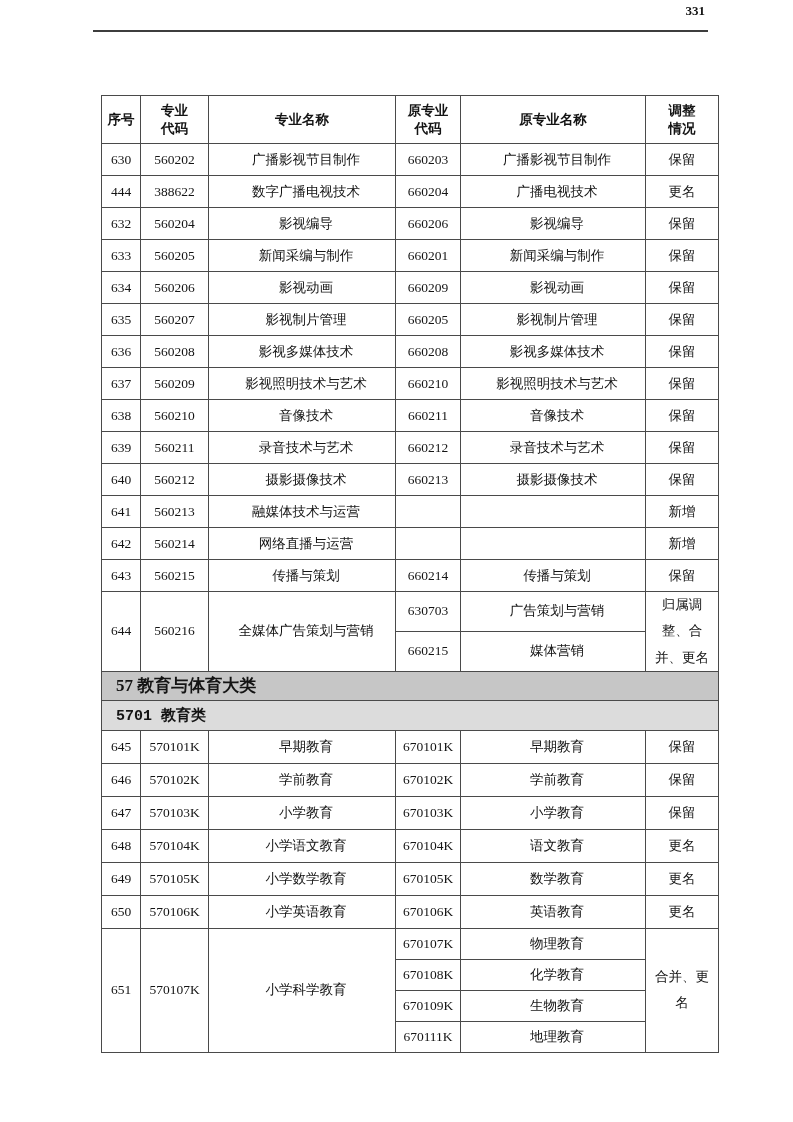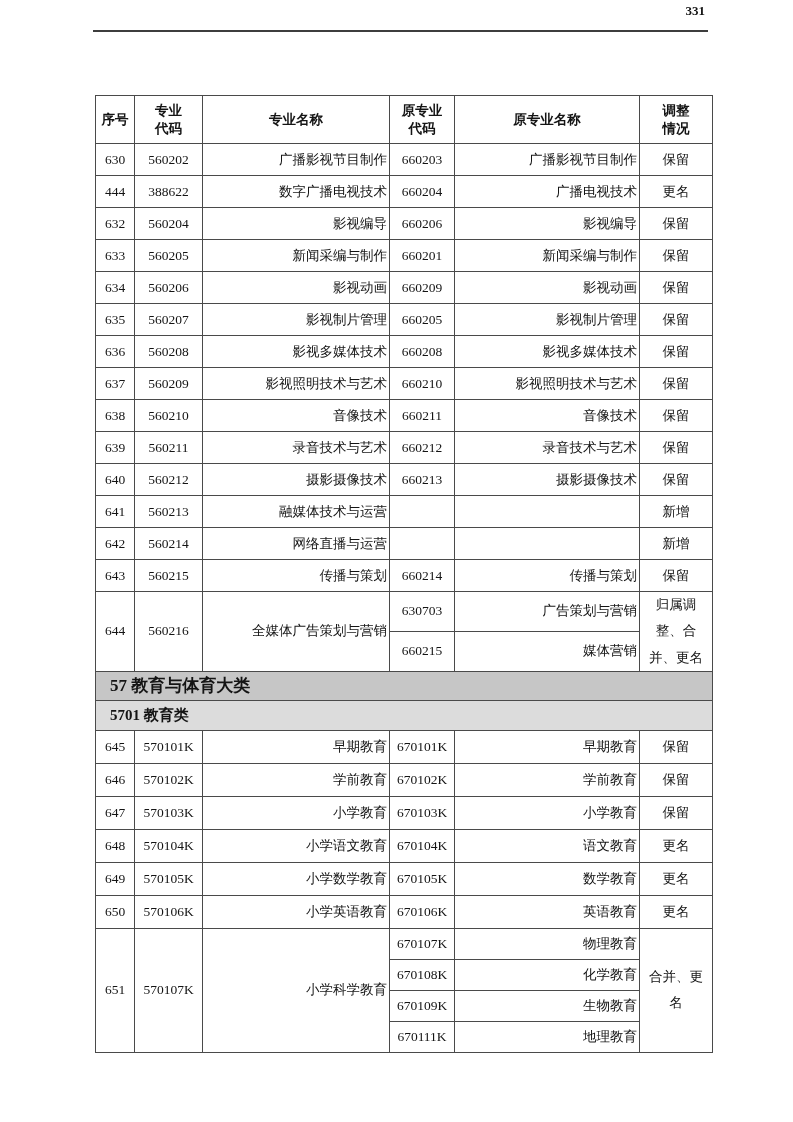--- a/index.html
+++ b/index.html
@@ -4,40 +4,40 @@
 <style>
   * { box-sizing: border-box; }
   html, body { margin:0; padding:0; }
   body {
     width:793px; height:1122px; background:#ffffff; position:relative;
     font-family:"Liberation Serif","DejaVu Serif",serif; color:#141414;
   }
   .pagenum { position:absolute; top:3px; right:88px; font-size:13px; font-weight:bold; }
   .rule { position:absolute; left:93px; top:30px; width:615px; height:2px; background:#3d3d3d; }
   table.doc {
-    position:absolute; left:95px; top:95px; width:617px;
+    position:absolute; left:101px; top:95px; width:617px;
     border-collapse:collapse; table-layout:fixed;
   }
   td, th {
     border:1px solid #4a4a4a; font-size:13.5px; padding:0 2px;
     overflow:hidden; vertical-align:middle;
   }
   th { font-weight:bold; }
   .c { text-align:center; }
-  .l { text-align:right; padding-left:10px; }
+  .l { text-align:center; padding-left:10px; }
   tr { height:32px; }
   tr.hdr { height:48px; }
   tr.s644 { height:36px; }
   tr.edu { height:33px; }
   tr.s651 { height:31px; }
   tr.sec1 { height:29px; background:#c6c6c6; }
   tr.sec2 { height:30px; background:#dcdcdc; }
   tr.sec1 td, tr.sec2 td { font-weight:bold; text-align:left; padding-left:14px; }
   tr.sec1 td { font-size:17px; }
-  tr.sec2 td { font-size:15px; }
+  tr.sec2 td { font-size:15px;font-family:Liberation Mono, monospace; }
   .adj { line-height:1.95; padding:0 5px; }
   .w2 { width:2em; margin:0 auto; }
   .w3 { width:3em; margin:0 auto;text-align:center; }
 </style>
 </head>
 <body>
 
 <div class="pagenum">331</div>
 <div class="rule"></div>
 

